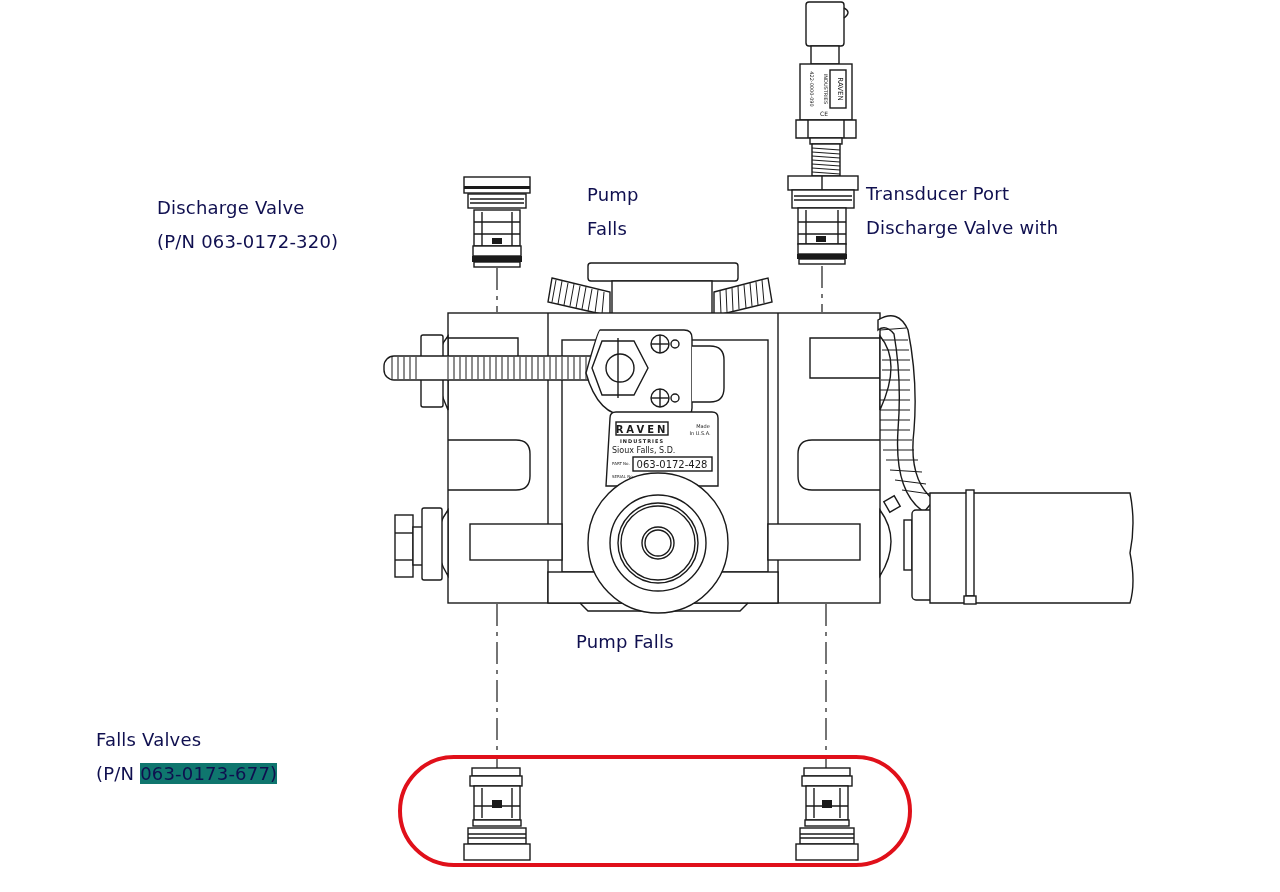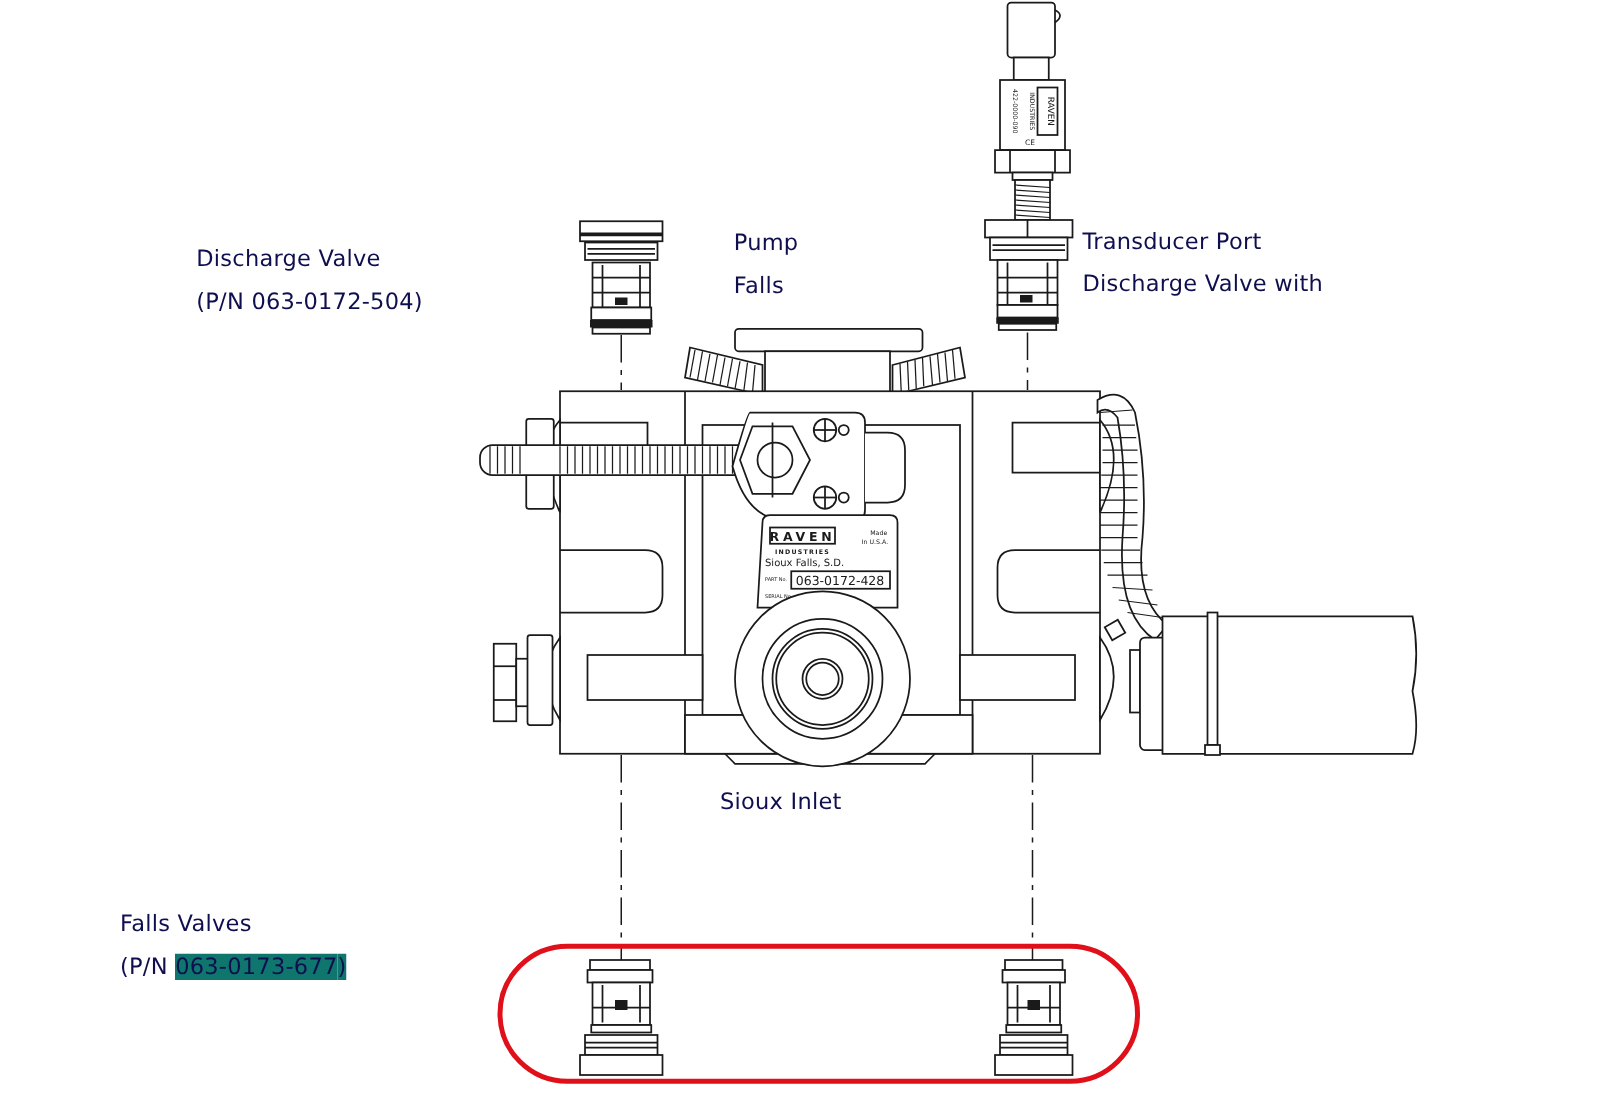--- a/index.html
+++ b/index.html
@@ -282,33 +282,33 @@
     <line class="ln" x1="800" y1="834" x2="854" y2="834"></line>
     <line class="ln" x1="800" y1="838" x2="854" y2="838"></line>
     <rect class="lnf" x="796" y="844" width="62" height="16"></rect>
   </g>
 
   <rect x="400" y="757" width="510" height="108" rx="54" ry="54" fill="none" stroke="#e0101a" stroke-width="4"></rect>
 </svg>
 
 <div class="label" style="left:157px; top:191px;">
   <div>Discharge Valve</div>
-  <div>(P/N 063-0172-504)</div>
+  <div>(P/N 063-0172-320)</div>
 </div>
 
 <div class="label" style="left:587px; top:178px;">
   <div>Pump</div>
   <div>Falls</div>
 </div>
 
 <div class="label" style="left:866px; top:177px;">
   <div>Transducer Port</div>
   <div>Discharge Valve with</div>
 </div>
 
 <div class="label" style="left:576px; top:625px;">
-  <div>Sioux Inlet</div>
+  <div>Pump Falls</div>
 </div>
 
 <div class="label" style="left:96px; top:723px;">
   <div>Falls Valves</div>
   <div><span>(P/N </span><span class="hl">063-0173-677</span><span class="hl">)</span></div>
 </div>
 
 </body></html>

